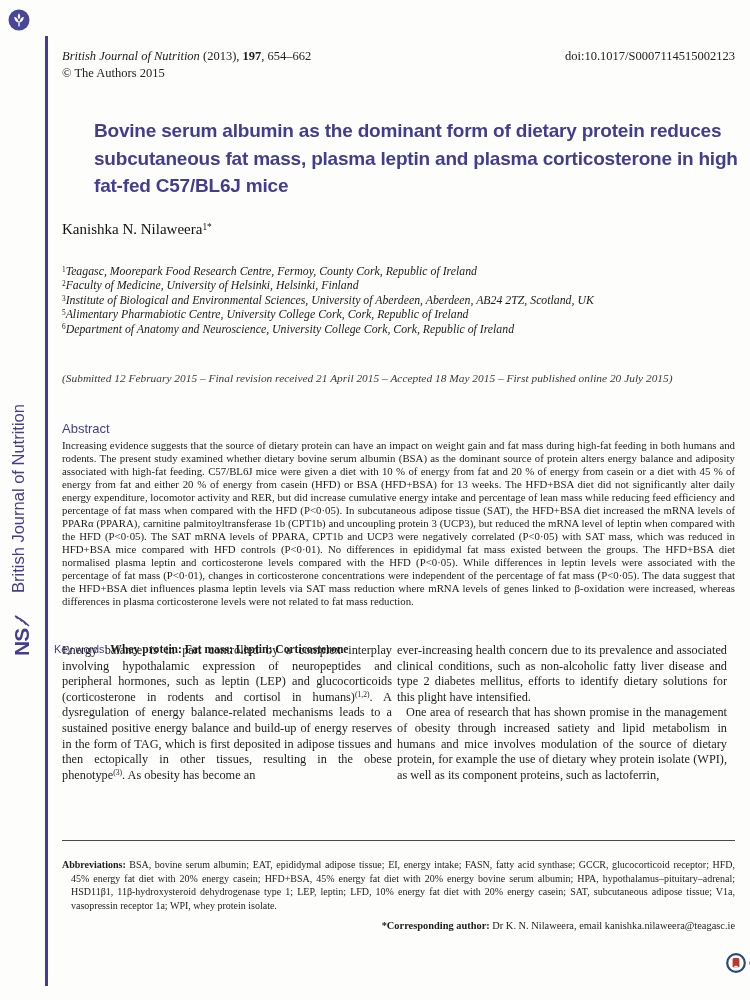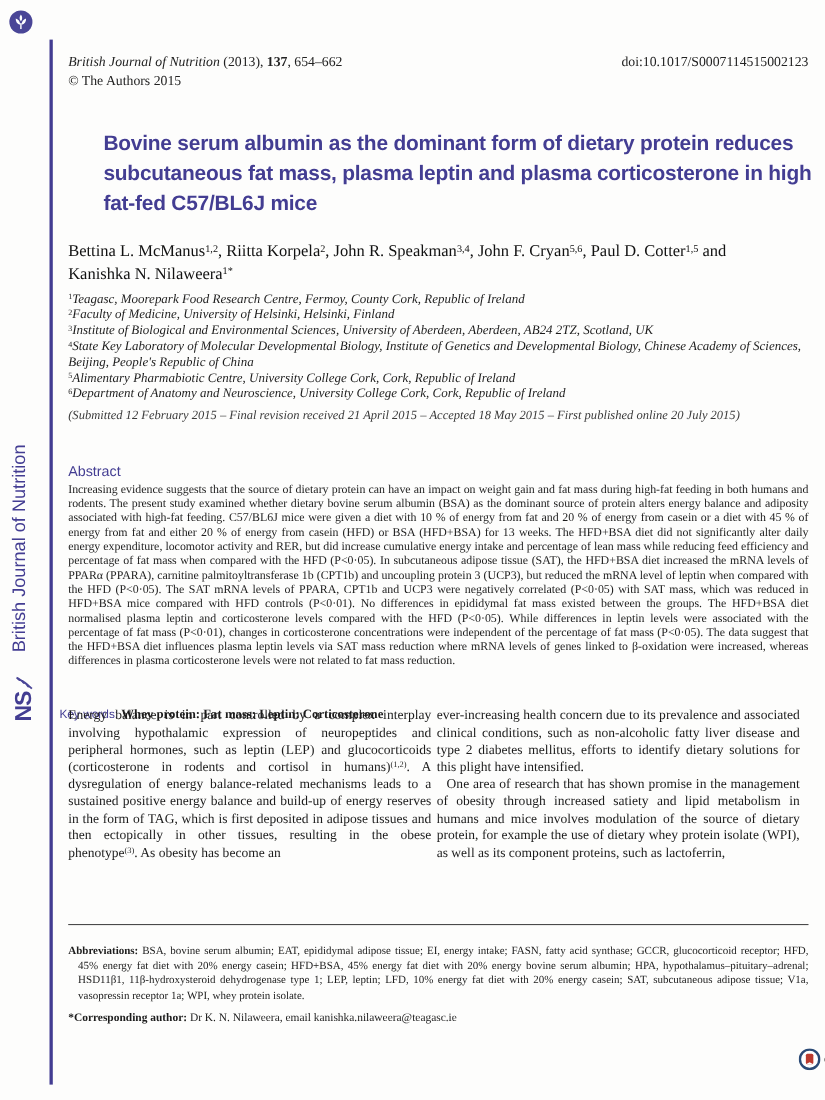--- a/index.html
+++ b/index.html
@@ -51,21 +51,21 @@
   .kw-label{font-family:"Liberation Sans",sans-serif;font-size:10.8px;color:var(--purple);}
   .kw-text{font-weight:bold;}
   
   .cols{position:absolute;left:62px;top:643px;width:673px;display:flex;gap:5px;}
   .col{width:330px;font-size:12.3px;line-height:15.6px;text-align:justify;}
   .col p{margin:0;}
   .col p.indent{text-indent:9px;}
   
   .foot-rule{position:absolute;left:62px;top:840px;width:673px;height:1px;background:#4a4a4a;}
   .abbr{position:absolute;left:62px;top:848px;width:673px;font-size:10px;line-height:13.5px;text-align:justify;padding-left:9px;text-indent:-9px;box-sizing:border-box;}
-  .corr{position:absolute;left:62px;top:910px;width:673px;font-size:10.4px;}
+  .corr{position:absolute;left:62px;top:910px;width:673px;font-size:10.4px;text-align:right;}
   .seg-b{font-weight:bold;}
   .seg-i{font-style:italic;}
   sup{font-size:0.62em;vertical-align:baseline;position:relative;top:-0.45em;line-height:0;}
   
   .crossmark{
     position:absolute;left:684px;top:953px;display:flex;align-items:center;gap:3px;
     border:none;background:transparent;padding:0;cursor:pointer;margin-left:42px;
   }
   .crossmark-label{font-family:"Liberation Sans",sans-serif;font-size:8.5px;color:#222;}
 </style>
@@ -95,42 +95,40 @@
         <path d="M2 16 Q8 10 12 2" stroke="#4a4697" stroke-width="1.6" fill="none"></path>
         <ellipse cx="10.5" cy="4" rx="2" ry="1" fill="#4a4697" transform="rotate(-45 10.5 4)"></ellipse>
         <ellipse cx="8" cy="8" rx="2.2" ry="1" fill="#4a4697" transform="rotate(-40 8 8)"></ellipse>
         <ellipse cx="5" cy="12" rx="2.2" ry="1" fill="#4a4697" transform="rotate(-35 5 12)"></ellipse>
       </svg>
     </div>
   </div>
 
   <div class="hdr">
     <div class="hdr-row1">
-      <span><span class="seg-i">British Journal of Nutrition</span><span> (2013), </span><span class="seg-b">137</span><span>, 654–662</span></span>
+      <span><span class="seg-i">British Journal of Nutrition</span><span> (2013), </span><span class="seg-b">197</span><span>, 654–662</span></span>
       <span>doi:10.1017/S0007114515002123</span>
     </div>
     <div class="hdr-row2">© The Authors 2015</div>
   </div>
 
   <div class="title">
     <div>Bovine serum albumin as the dominant form of dietary protein reduces</div>
     <div>subcutaneous fat mass, plasma leptin and plasma corticosterone in high</div>
     <div>fat-fed C57/BL6J mice</div>
   </div>
 
   <div class="authors">
-    <div><span>Bettina L. McManus</span><sup>1,2</sup><span>, Riitta Korpela</span><sup>2</sup><span>, John R. Speakman</span><sup>3,4</sup><span>, John F. Cryan</span><sup>5,6</sup><span>, Paul D. Cotter</span><sup>1,5</sup><span> and</span></div>
     <div><span>Kanishka N. Nilaweera</span><sup>1*</sup></div>
   </div>
 
   <div class="affils">
     <div><sup>1</sup><span class="seg-i">Teagasc, Moorepark Food Research Centre, Fermoy, County Cork, Republic of Ireland</span></div>
     <div><sup>2</sup><span class="seg-i">Faculty of Medicine, University of Helsinki, Helsinki, Finland</span></div>
     <div><sup>3</sup><span class="seg-i">Institute of Biological and Environmental Sciences, University of Aberdeen, Aberdeen, AB24 2TZ, Scotland, UK</span></div>
-    <div><sup>4</sup><span class="seg-i">State Key Laboratory of Molecular Developmental Biology, Institute of Genetics and Developmental Biology, Chinese Academy of Sciences, Beijing, People's Republic of China</span></div>
     <div><sup>5</sup><span class="seg-i">Alimentary Pharmabiotic Centre, University College Cork, Cork, Republic of Ireland</span></div>
     <div><sup>6</sup><span class="seg-i">Department of Anatomy and Neuroscience, University College Cork, Cork, Republic of Ireland</span></div>
   </div>
 
   <div class="dates">(Submitted 12 February 2015 – Final revision received 21 April 2015 – Accepted 18 May 2015 – First published online 20 July 2015)</div>
 
   <div class="abs-head">Abstract</div>
   <div class="abs-text">Increasing evidence suggests that the source of dietary protein can have an impact on weight gain and fat mass during high-fat feeding in both humans and rodents. The present study examined whether dietary bovine serum albumin (BSA) as the dominant source of protein alters energy balance and adiposity associated with high-fat feeding. C57/BL6J mice were given a diet with 10 % of energy from fat and 20 % of energy from casein or a diet with 45 % of energy from fat and either 20 % of energy from casein (HFD) or BSA (HFD+BSA) for 13 weeks. The HFD+BSA diet did not significantly alter daily energy expenditure, locomotor activity and RER, but did increase cumulative energy intake and percentage of lean mass while reducing feed efficiency and percentage of fat mass when compared with the HFD (P&lt;0·05). In subcutaneous adipose tissue (SAT), the HFD+BSA diet increased the mRNA levels of PPARα (PPARA), carnitine palmitoyltransferase 1b (CPT1b) and uncoupling protein 3 (UCP3), but reduced the mRNA level of leptin when compared with the HFD (P&lt;0·05). The SAT mRNA levels of PPARA, CPT1b and UCP3 were negatively correlated (P&lt;0·05) with SAT mass, which was reduced in HFD+BSA mice compared with HFD controls (P&lt;0·01). No differences in epididymal fat mass existed between the groups. The HFD+BSA diet normalised plasma leptin and corticosterone levels compared with the HFD (P&lt;0·05). While differences in leptin levels were associated with the percentage of fat mass (P&lt;0·01), changes in corticosterone concentrations were independent of the percentage of fat mass (P&lt;0·05). The data suggest that the HFD+BSA diet influences plasma leptin levels via SAT mass reduction where mRNA levels of genes linked to β-oxidation were increased, whereas differences in plasma corticosterone levels were not related to fat mass reduction.</div>
 
   <div class="keywords">

